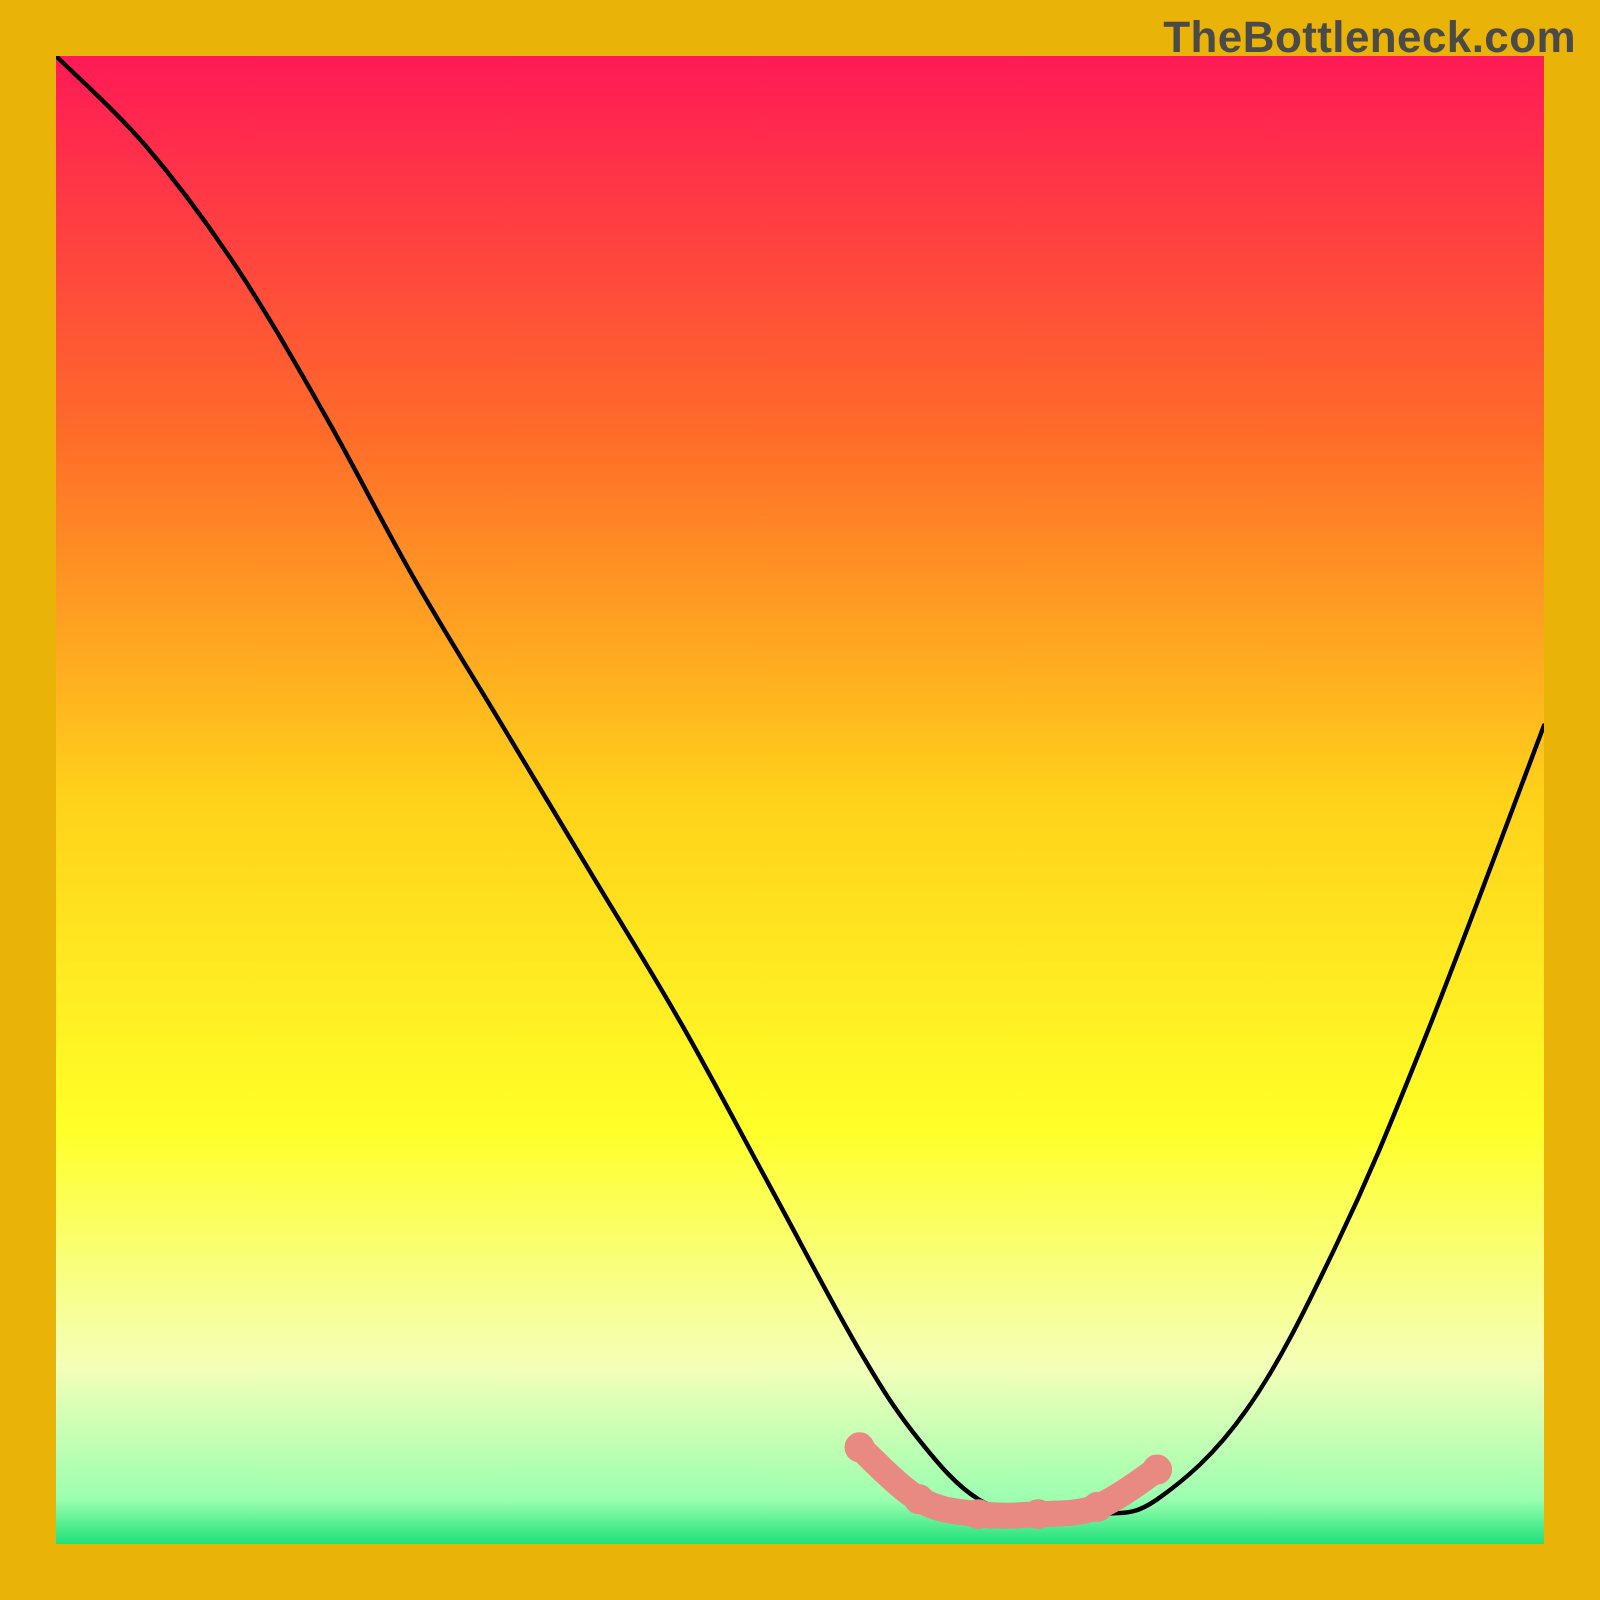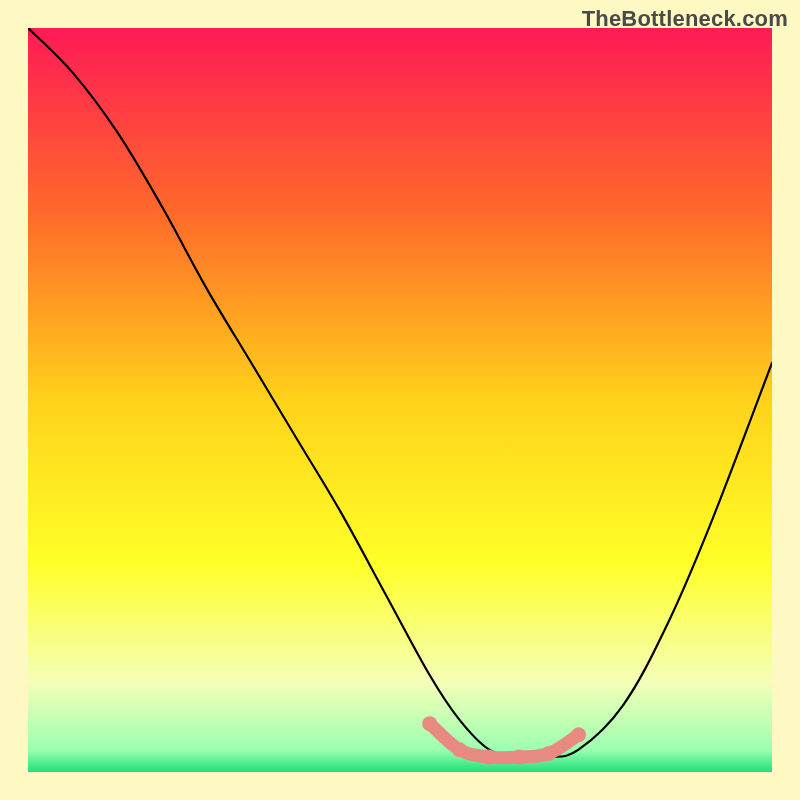--- a/index.html
+++ b/index.html
@@ -1,21 +1,21 @@
 <!DOCTYPE html>
 <html><head>
 <meta charset="utf-8">
 <style>
   * { margin: 0; padding: 0; box-sizing: border-box; }
   html, body { width: 800px; height: 800px; overflow: hidden; background: #000; }
   .frame {
     position: relative;
     width: 800px;
     height: 800px;
-    background: #fef9c3;
+    background: #eab308;
   }
   .watermark {
     position: absolute;
     top: 6px;
     right: 12px;
     font-family: Arial, Helvetica, sans-serif;
     font-size: 22px;
     font-weight: 600;
     color: #4a4a4a;
     letter-spacing: 0.2px;

